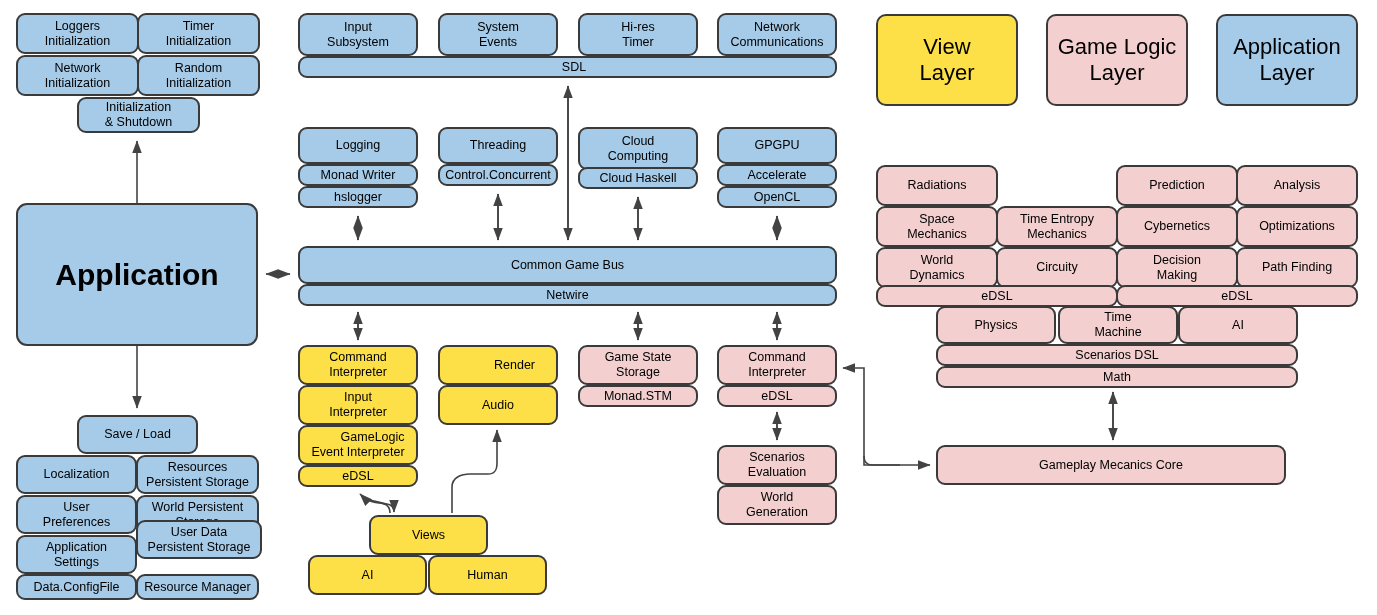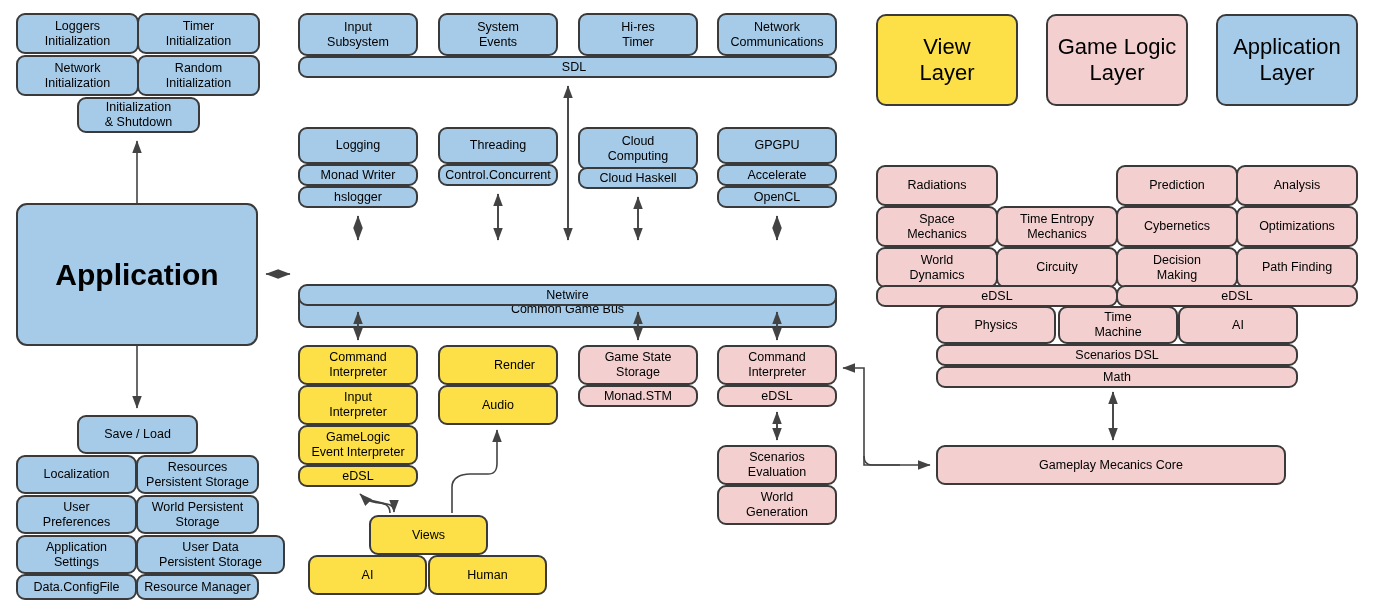--- a/index.html
+++ b/index.html
@@ -74,21 +74,21 @@
   <div class="node blue" style="left:77px;top:415px;width:121px;height:39px;">Save / Load</div>
   <div class="node blue" style="left:16px;top:455px;width:121px;height:39px;">Localization</div>
   <div class="node blue" style="left:136px;top:455px;width:123px;height:39px;">Resources
 Persistent Storage</div>
   <div class="node blue" style="left:16px;top:495px;width:121px;height:39px;">User
 Preferences</div>
   <div class="node blue" style="left:136px;top:495px;width:123px;height:39px;">World Persistent
 Storage</div>
   <div class="node blue" style="left:16px;top:535px;width:121px;height:39px;">Application
 Settings</div>
-  <div class="node blue" style="left:136px;top:535px;width:149px;height:39px;">User Data
+  <div class="node blue" style="left:136px;top:520px;width:126px;height:39px;">User Data
 Persistent Storage</div>
   <div class="node blue" style="left:16px;top:574px;width:121px;height:26px;">Data.ConfigFile</div>
   <div class="node blue" style="left:136px;top:574px;width:123px;height:26px;">Resource Manager</div>
 
   <div class="node blue" style="left:298px;top:13px;width:120px;height:43px;">Input
 Subsystem</div>
   <div class="node blue" style="left:438px;top:13px;width:120px;height:43px;">System
 Events</div>
   <div class="node blue" style="left:578px;top:13px;width:120px;height:43px;">Hi-res
 Timer</div>
@@ -104,28 +104,28 @@
   <div class="node blue" style="left:438px;top:164px;width:120px;height:22px;">Control.Concurrent</div>
 
   <div class="node blue" style="left:578px;top:127px;width:120px;height:43px;">Cloud
 Computing</div>
   <div class="node blue" style="left:578px;top:167px;width:120px;height:22px;">Cloud Haskell</div>
 
   <div class="node blue" style="left:717px;top:127px;width:120px;height:37px;">GPGPU</div>
   <div class="node blue" style="left:717px;top:164px;width:120px;height:22px;">Accelerate</div>
   <div class="node blue" style="left:717px;top:186px;width:120px;height:22px;">OpenCL</div>
 
-  <div class="node blue" style="left:298px;top:246px;width:539px;height:38px;margin-top:44px;">Common Game Bus</div>
+  <div class="node blue" style="left:298px;top:246px;width:539px;height:38px;">Common Game Bus</div>
   <div class="node blue" style="left:298px;top:284px;width:539px;height:22px;">Netwire</div>
 
   <div class="node green" style="left:298px;top:345px;width:120px;height:40px;">Command
 Interpreter</div>
   <div class="node green" style="left:298px;top:385px;width:120px;height:40px;">Input
 Interpreter</div>
-  <div class="node green" style="left:298px;top:425px;width:120px;height:40px;">GameLogic
+  <div class="node green" style="left:298px;top:425px;width:120px;height:40px;text-align:right;">GameLogic
 Event Interpreter</div>
   <div class="node green" style="left:298px;top:465px;width:120px;height:22px;">eDSL</div>
 
   <div class="node green" style="left:438px;top:345px;width:120px;height:40px;padding-left:36px;">Render</div>
   <div class="node green" style="left:438px;top:385px;width:120px;height:40px;">Audio</div>
 
   <div class="node green" style="left:369px;top:515px;width:119px;height:40px;">Views</div>
   <div class="node green" style="left:308px;top:555px;width:119px;height:40px;">AI</div>
   <div class="node green" style="left:428px;top:555px;width:119px;height:40px;">Human</div>
 

